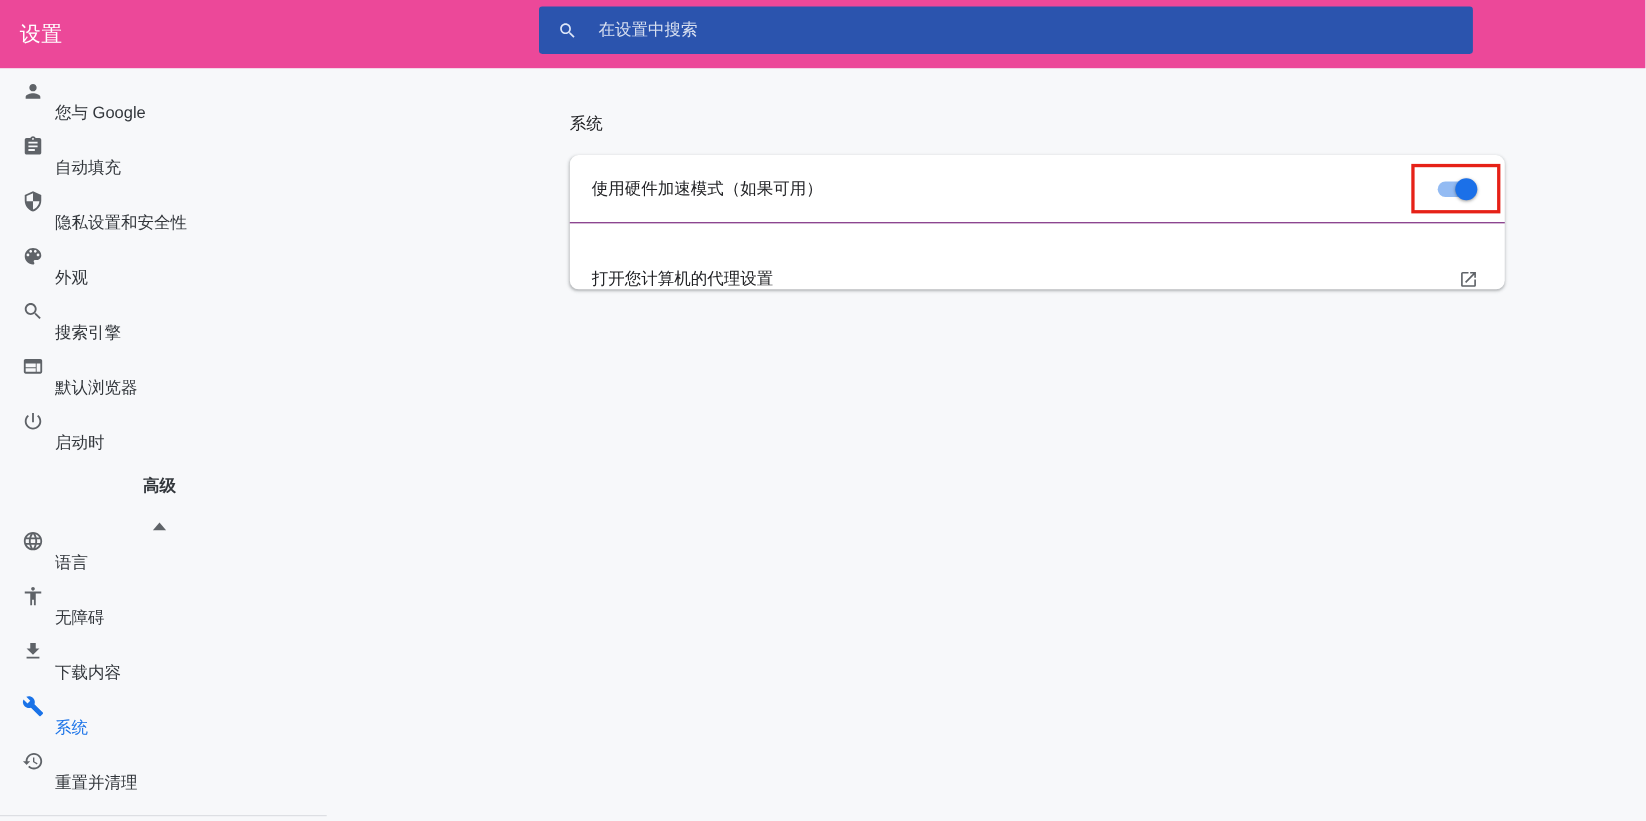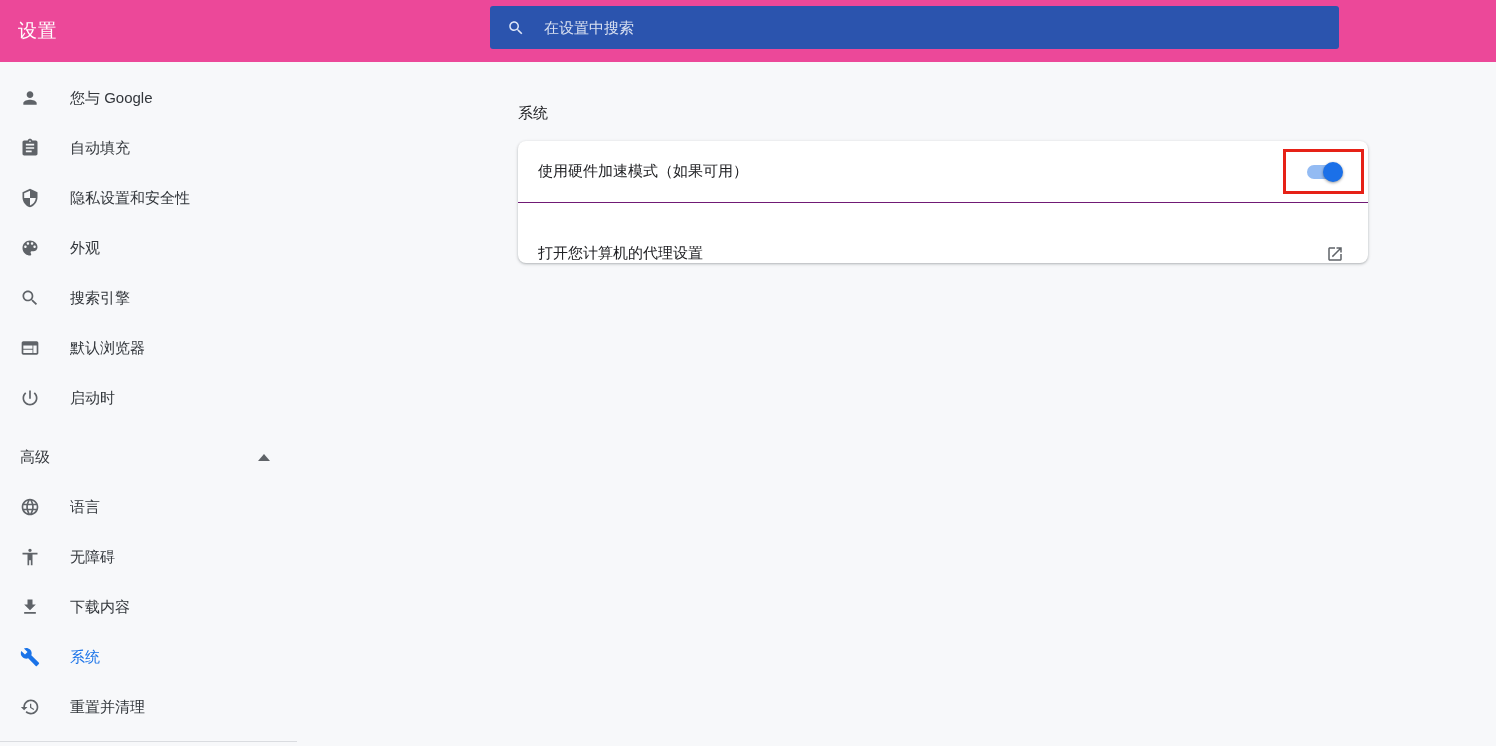--- a/index.html
+++ b/index.html
@@ -30,32 +30,32 @@
   .search-input {
     background:transparent; border:none; outline:none;
     color:#ffffff; font-size:15px; margin-left:17px; width:100%;
     font-family:inherit;
   }
   .search-input::placeholder { color:rgba(255,255,255,.82); }
 
   
   .sidebar { position:absolute; top:62px; left:0; width:296px; padding-top:11px; }
   .nav-item {
-    height:50px; display:flex; align-items:center; padding-left:20px; cursor:pointer;
+    height:50px; display:flex; padding-left:20px; cursor:pointer;flex-direction:column;
   }
   .nav-icon { flex:none; width:20px; height:20px; color:#5f6368; }
   .nav-icon svg { display:block; width:20px; height:20px; }
   .nav-label { margin-left:30px; font-size:15px; font-weight:500; color:#32363b; }
   .nav-item.selected .nav-icon,
   .nav-item.selected .nav-label { color:#1a73e8; }
   .advanced-row {
     height:50px; margin-top:9px;
     display:flex; align-items:center; justify-content:space-between;
     padding:0 26px 0 20px; cursor:pointer;
-    font-size:15px; font-weight:400; color:#32363b;
+    font-size:15px; font-weight:700; color:#32363b;flex-direction:column;
   }
   .caret-up {
     width:0; height:0;
     border-left:6px solid transparent; border-right:6px solid transparent;
     border-bottom:7px solid #5f6368;
   }
   .bottom-divider {
     position:absolute; left:0; top:741px; width:297px; height:1px; background:#dadce0;
   }
 

